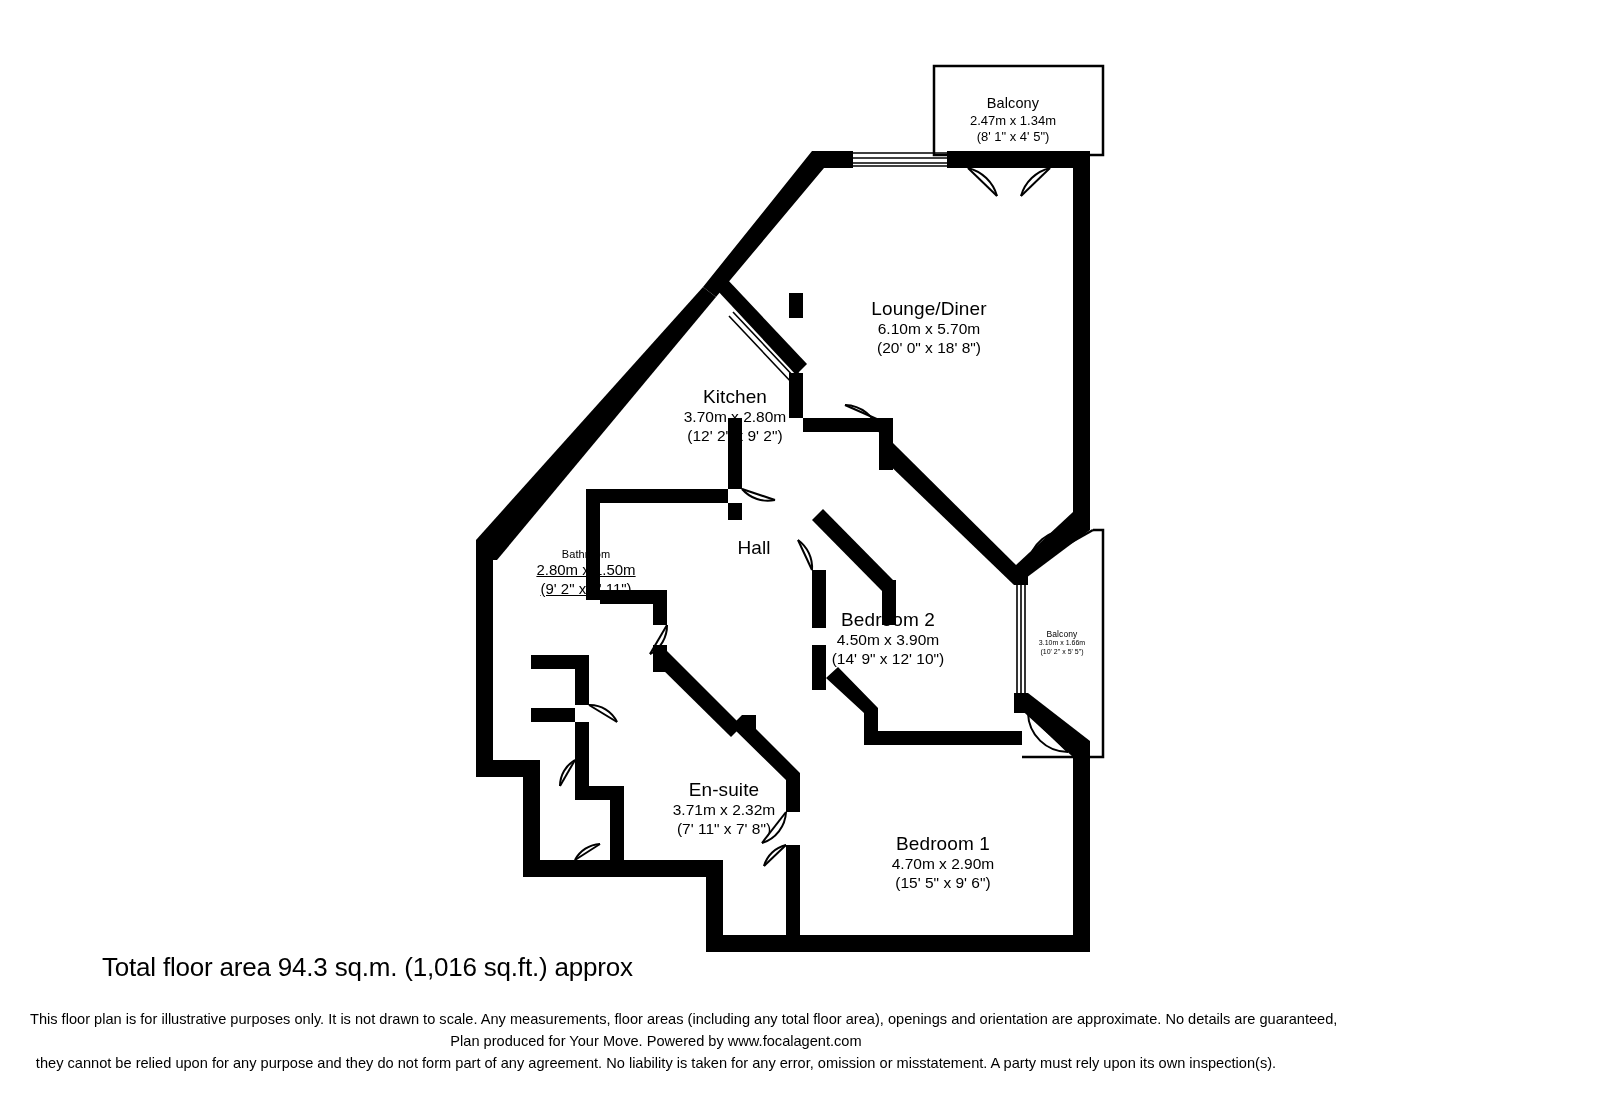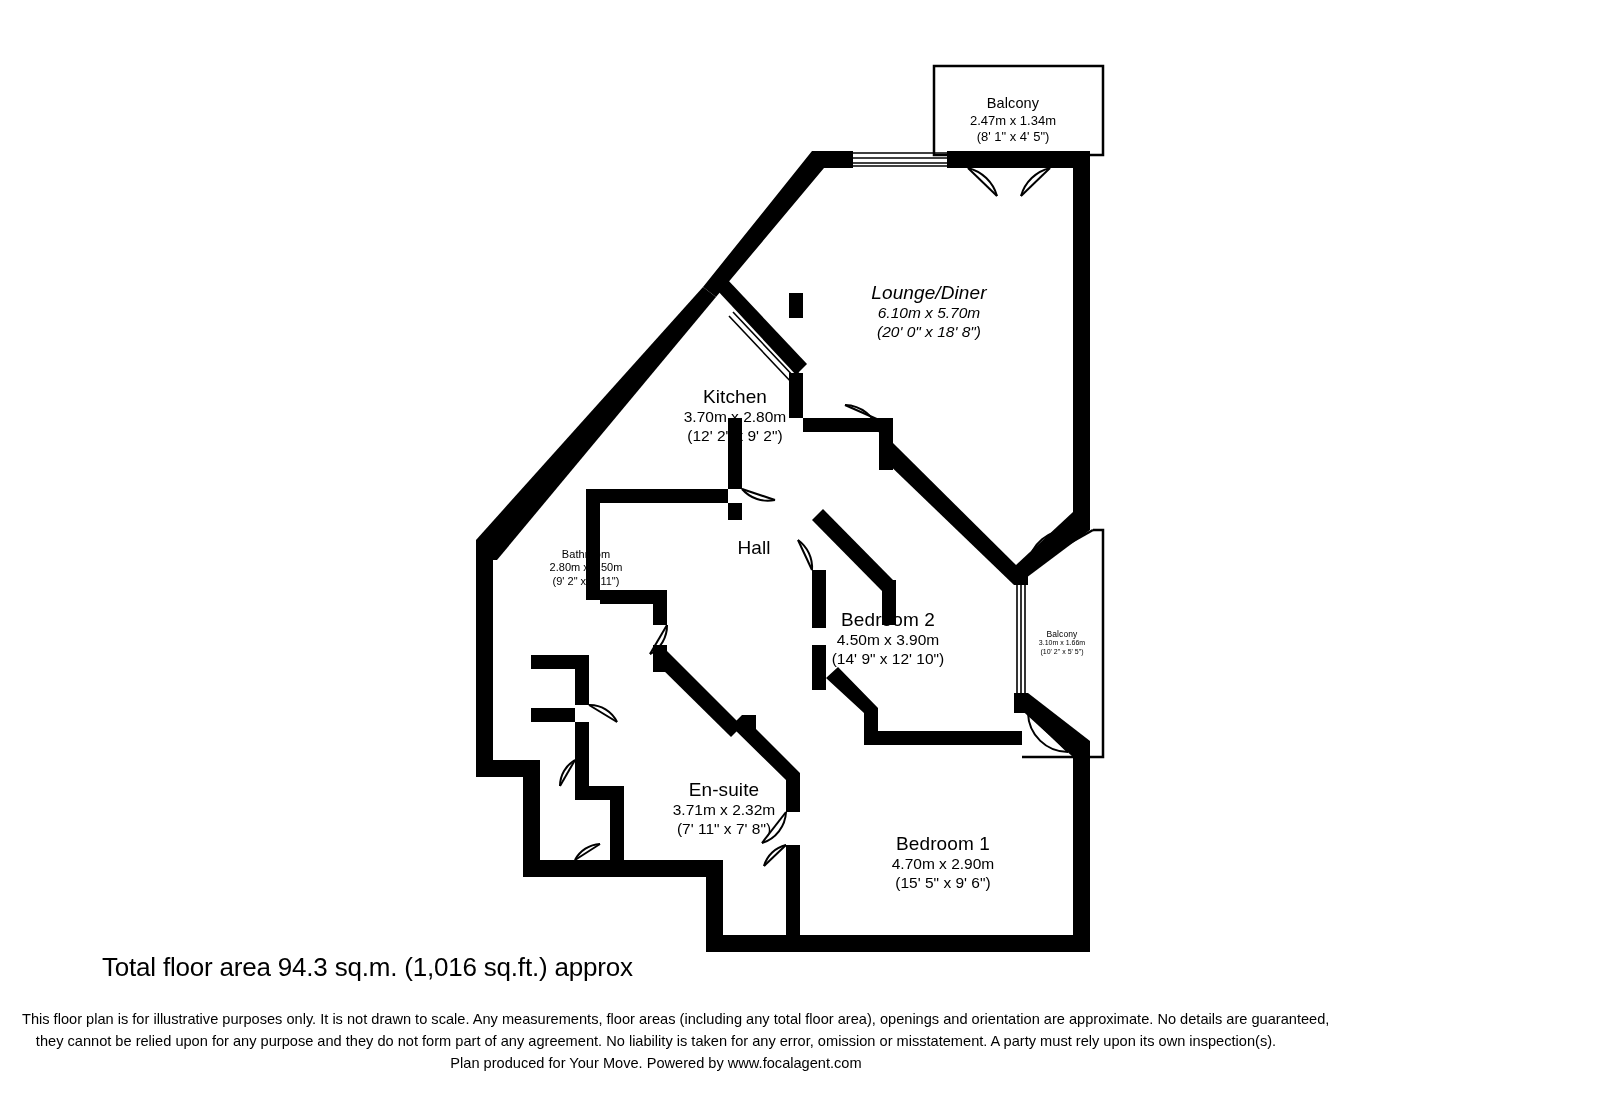--- a/index.html
+++ b/index.html
@@ -31,21 +31,21 @@
   }
   .room-name {
     font-size: 19px;
     letter-spacing: 0.1px;
   }
   .room-dim {
     font-size: 15.5px;
     text-align: center;
   }
   .room-label.small .room-name { font-size: 11px; }
-  .room-label.small .room-dim { font-size: 11px; }
+  .room-label.small .room-dim { font-size: 15px; text-decoration: underline; }
   .room-label.tiny .room-name { font-size: 8.5px; }
   .room-label.tiny .room-dim { font-size: 7px; }
   .room-label.hall .room-name { font-size: 19px; }
   .room-label.balcony .room-name { font-size: 14.5px; }
   .room-label.balcony .room-dim { font-size: 13px; }
 
   #total-area {
     position: absolute;
     left: 68px;
     top: 952px;
@@ -54,21 +54,21 @@
     margin-left: 34px;
   }
   #disclaimer {
     position: absolute;
     left: 0;
     top: 1008px;
     width: 1312px;
     text-align: center;
     font-size: 14.6px;
     line-height: 1.52;
-    padding: 0 22px;
+    padding: 0 30px;
     box-sizing: border-box;
   }
   #disclaimer div { white-space: nowrap; }
 </style>
 </head>
 <body>
 
 <svg id="plan" viewBox="0 0 1600 1120">
 
   <g>
@@ -216,21 +216,21 @@
     <path d="M 1028 713 L 1068 752"></path>
   </g>
 </svg>
 
 <div class="room-label balcony" style="left:1013px; top:95px;">
   <div class="room-name">Balcony</div>
   <div class="room-dim">2.47m x 1.34m</div>
   <div class="room-dim">(8' 1" x 4' 5")</div>
 </div>
 
-<div class="room-label" style="left:929px; top:281px;font-style:italic;">
+<div class="room-label" style="left:929px; top:297px;">
   <div class="room-name">Lounge/Diner</div>
   <div class="room-dim">6.10m x 5.70m</div>
   <div class="room-dim">(20' 0" x 18' 8")</div>
 </div>
 
 <div class="room-label" style="left:692px; top:385px;margin-left:43px;">
   <div class="room-name">Kitchen</div>
   <div class="room-dim">3.70m x 2.80m</div>
   <div class="room-dim">(12' 2" x 9' 2")</div>
 </div>
@@ -266,15 +266,15 @@
 <div class="room-label" style="left:943px; top:832px;">
   <div class="room-name">Bedroom 1</div>
   <div class="room-dim">4.70m x 2.90m</div>
   <div class="room-dim">(15' 5" x 9' 6")</div>
 </div>
 
 <div id="total-area">Total floor area 94.3 sq.m. (1,016 sq.ft.) approx</div>
 
 <div id="disclaimer">
   <div>This floor plan is for illustrative purposes only. It is not drawn to scale. Any measurements, floor areas (including any total floor area), openings and orientation are approximate. No details are guaranteed,</div>
+  <div>Plan produced for Your Move. Powered by www.focalagent.com</div>
   <div>they cannot be relied upon for any purpose and they do not form part of any agreement. No liability is taken for any error, omission or misstatement. A party must rely upon its own inspection(s).</div>
-  <div>Plan produced for Your Move. Powered by www.focalagent.com</div>
 </div>
 
 </body></html>

